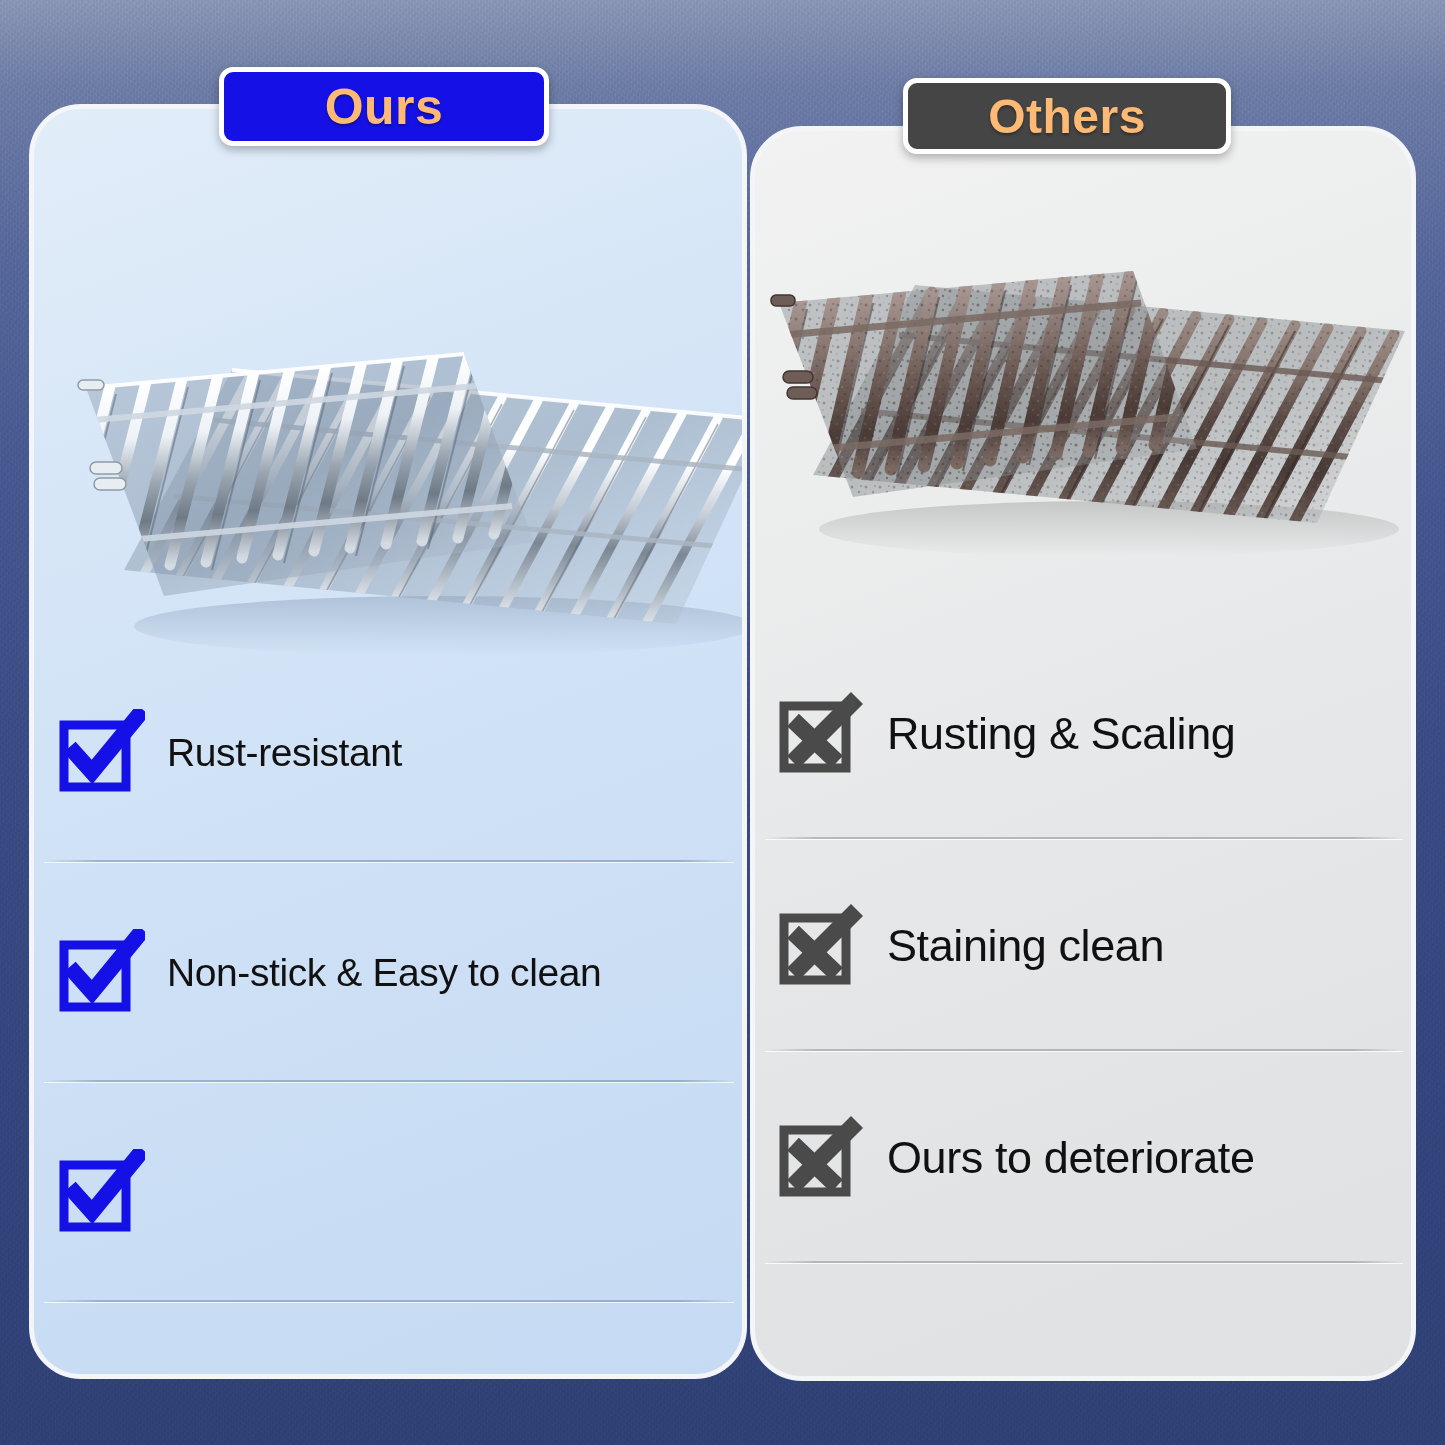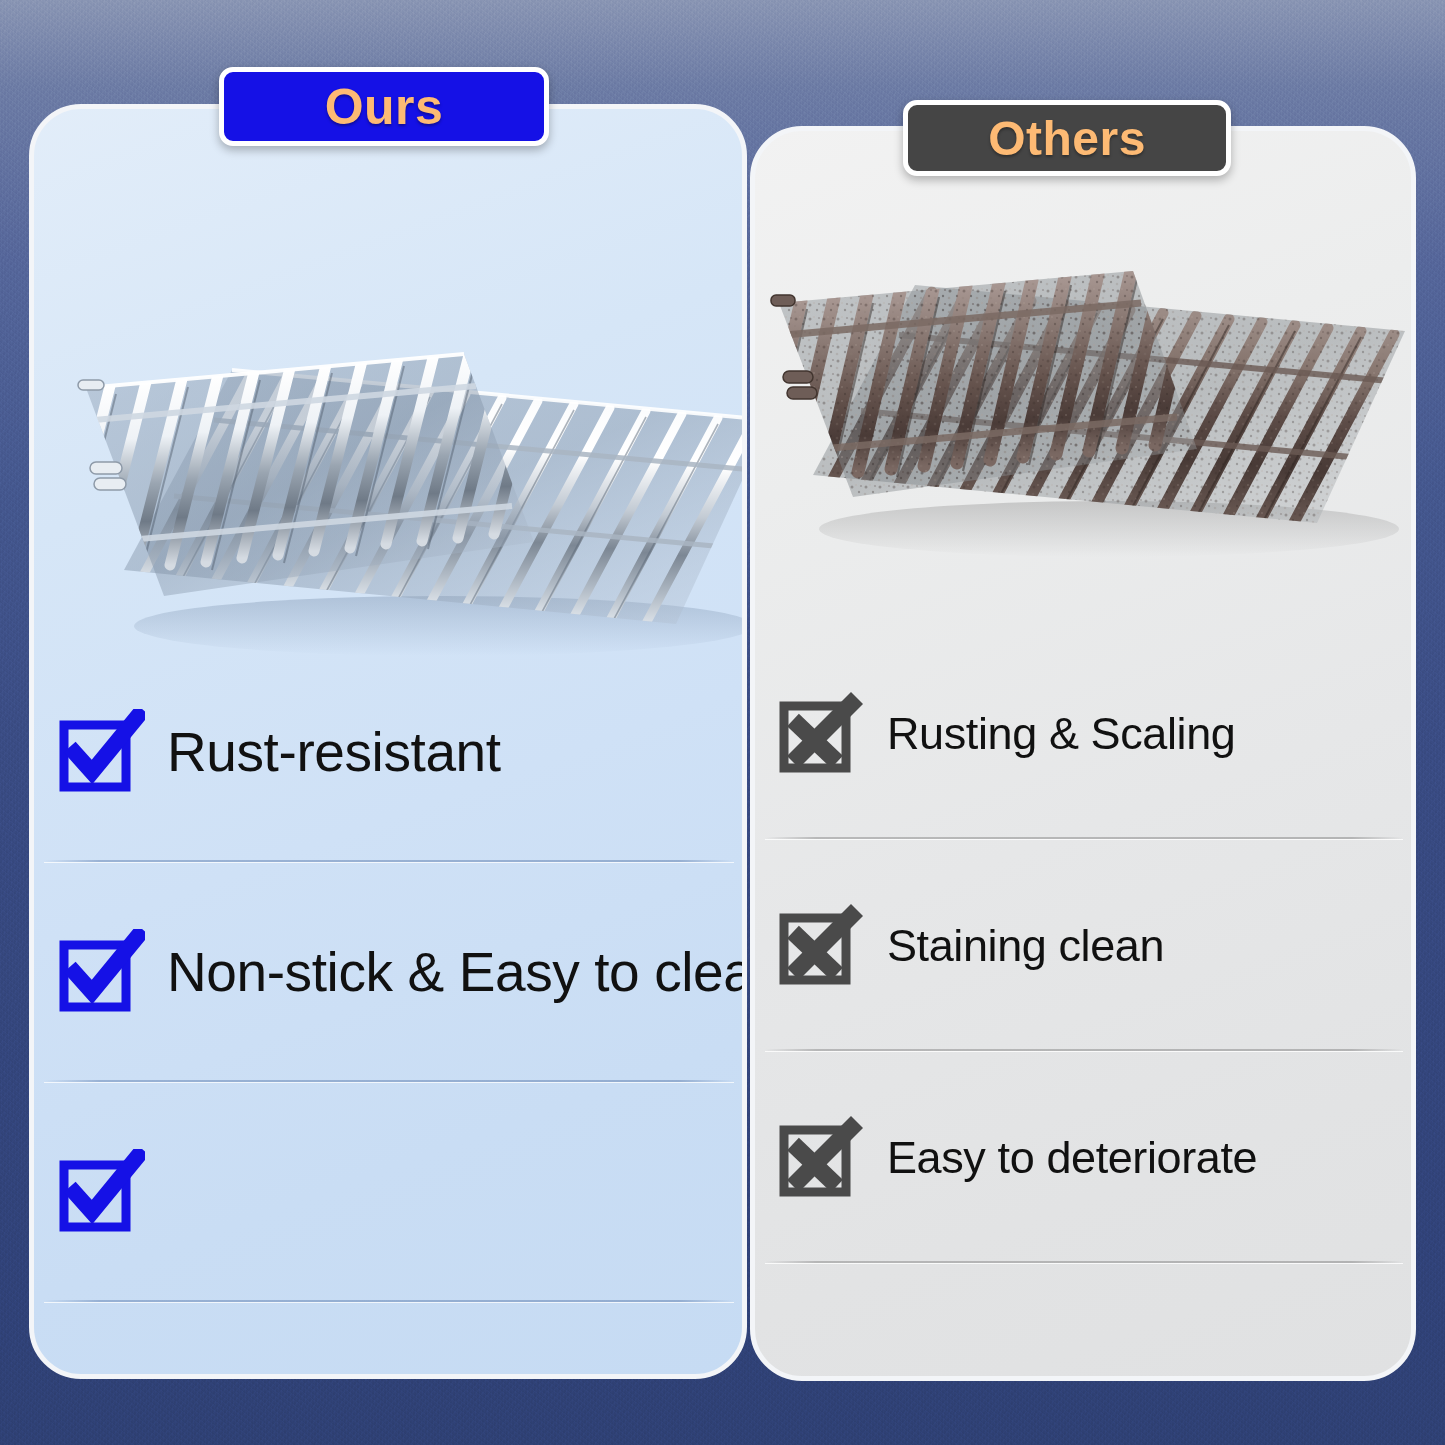--- a/index.html
+++ b/index.html
@@ -52,21 +52,21 @@
     letter-spacing:.5px;
     text-shadow:0 2px 3px rgba(0,0,0,.35);
     box-shadow:0 4px 10px rgba(0,0,0,.28);
     box-sizing:border-box;
   }
   .badge-ours{
     left:219px;top:67px;width:330px;height:79px;
     background:#1511e6;font-size:50px;
   }
   .badge-others{
-    left:903px;top:100px;width:328px;height:76px;
+    left:903px;top:78px;width:328px;height:76px;
     background:#454545;font-size:48px;
   }
 
   
   .hero{position:absolute;}
   .hero-ours{left:30px;top:215px;width:716px;height:340px;}
 
   
   .list{position:absolute;left:0;right:0;}
   .row{
@@ -81,21 +81,21 @@
   .ours .row .sep{
     background:linear-gradient(90deg,rgba(120,150,190,0) 0%, rgba(110,140,185,.55) 8%, rgba(105,135,180,.55) 92%, rgba(120,150,190,0) 100%);
     box-shadow:0 1px 0 rgba(255,255,255,.75);
   }
   .others .row .sep{
     background:linear-gradient(90deg,rgba(150,150,150,0) 0%, rgba(145,145,145,.55) 8%, rgba(140,140,140,.55) 92%, rgba(150,150,150,0) 100%);
     box-shadow:0 1px 0 rgba(255,255,255,.8);
   }
   .mark{flex:0 0 auto;width:86px;height:86px;margin-right:22px;}
   .label{
-    font-size:55px;color:#111111;white-space:pre;
+    font-size:39px;color:#111111;white-space:pre;
     letter-spacing:-.4px;line-height:1;
   }
   .others .label{font-size:45px;}
 </style>
 </head>
 <body>
 
 <div class="stage">
   <div class="noise"></div>
 
@@ -413,21 +413,21 @@
       </div>
 
       <div class="row">
         <span class="mark">
           <svg width="86" height="86" viewBox="0 0 86 86" xmlns="http://www.w3.org/2000/svg">
             <rect x="5" y="16" width="62" height="62" fill="none" stroke="#4a4a4a" stroke-width="9"></rect>
             <path d="M14 30 L58 72" fill="none" stroke="#4a4a4a" stroke-width="17" stroke-linecap="butt"></path>
             <path d="M14 72 L78 8" fill="none" stroke="#4a4a4a" stroke-width="17" stroke-linecap="butt"></path>
           </svg>
         </span>
-        <span class="label">Easy to deteriorate</span>
+        <span class="label">Ours to deteriorate</span>
         <span class="sep"></span>
       </div>
 
     </div>
   </div>
 
   <div class="badge badge-ours">
     <span>Ours</span>
   </div>
   <div class="badge badge-others">

